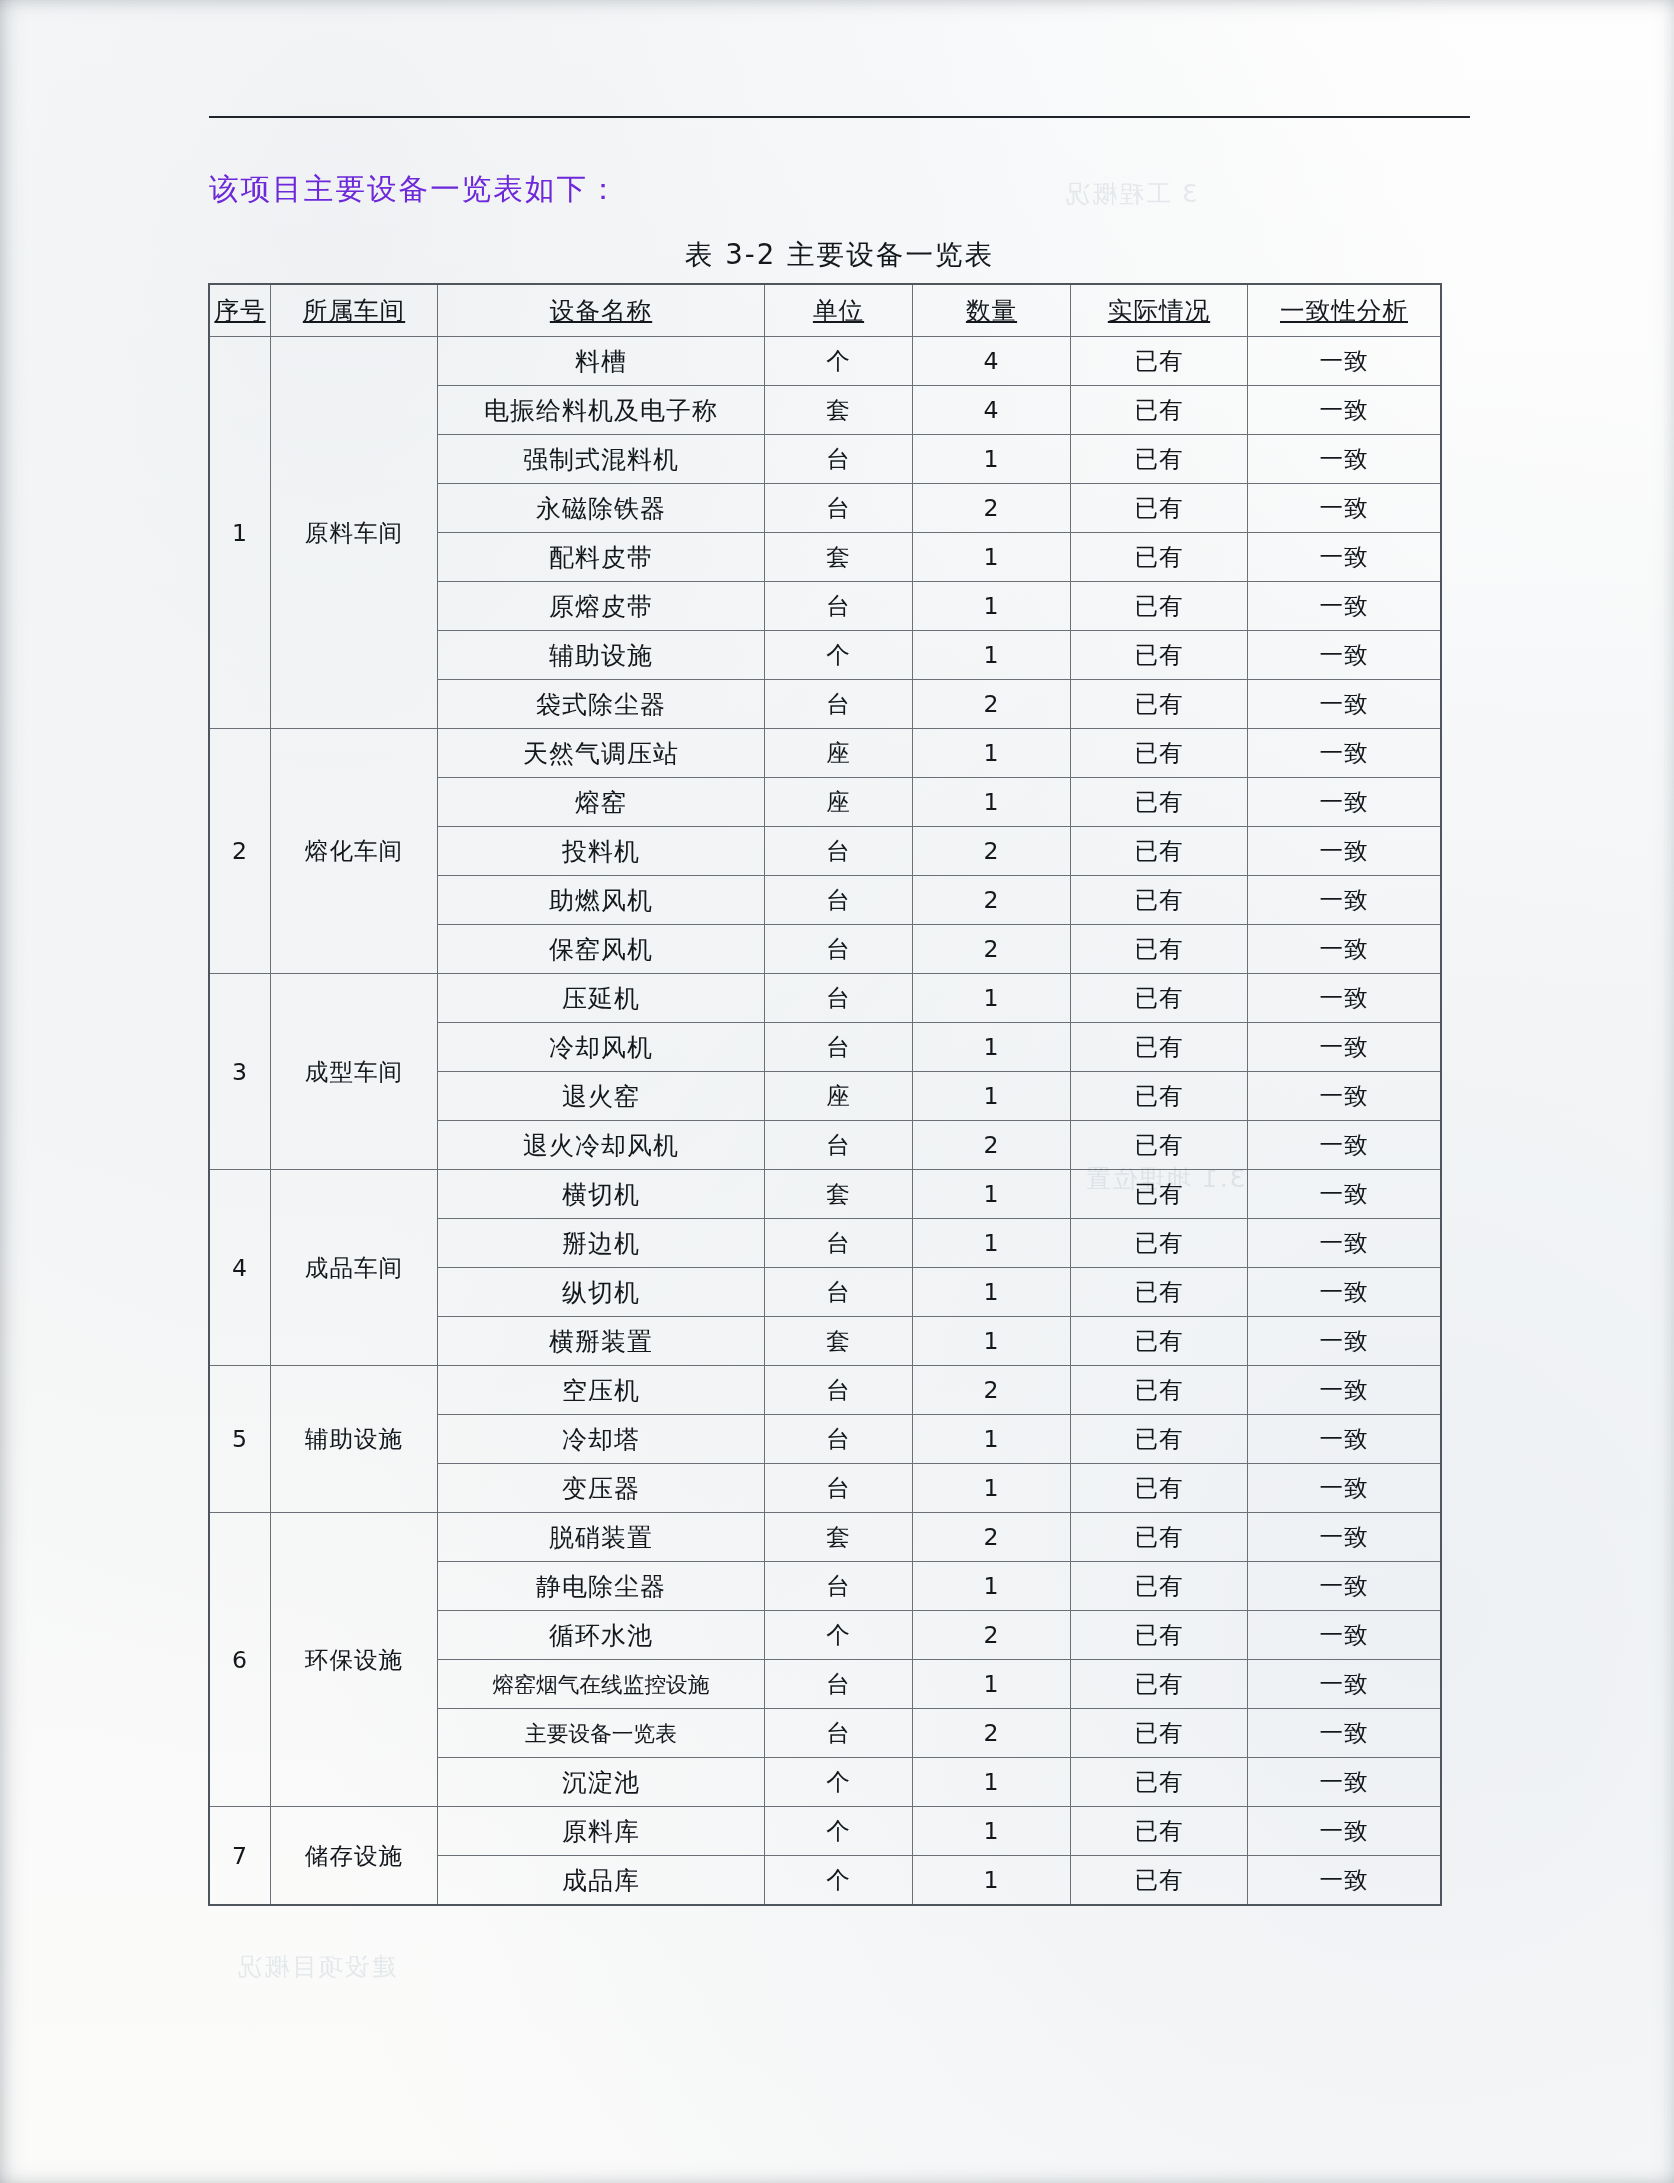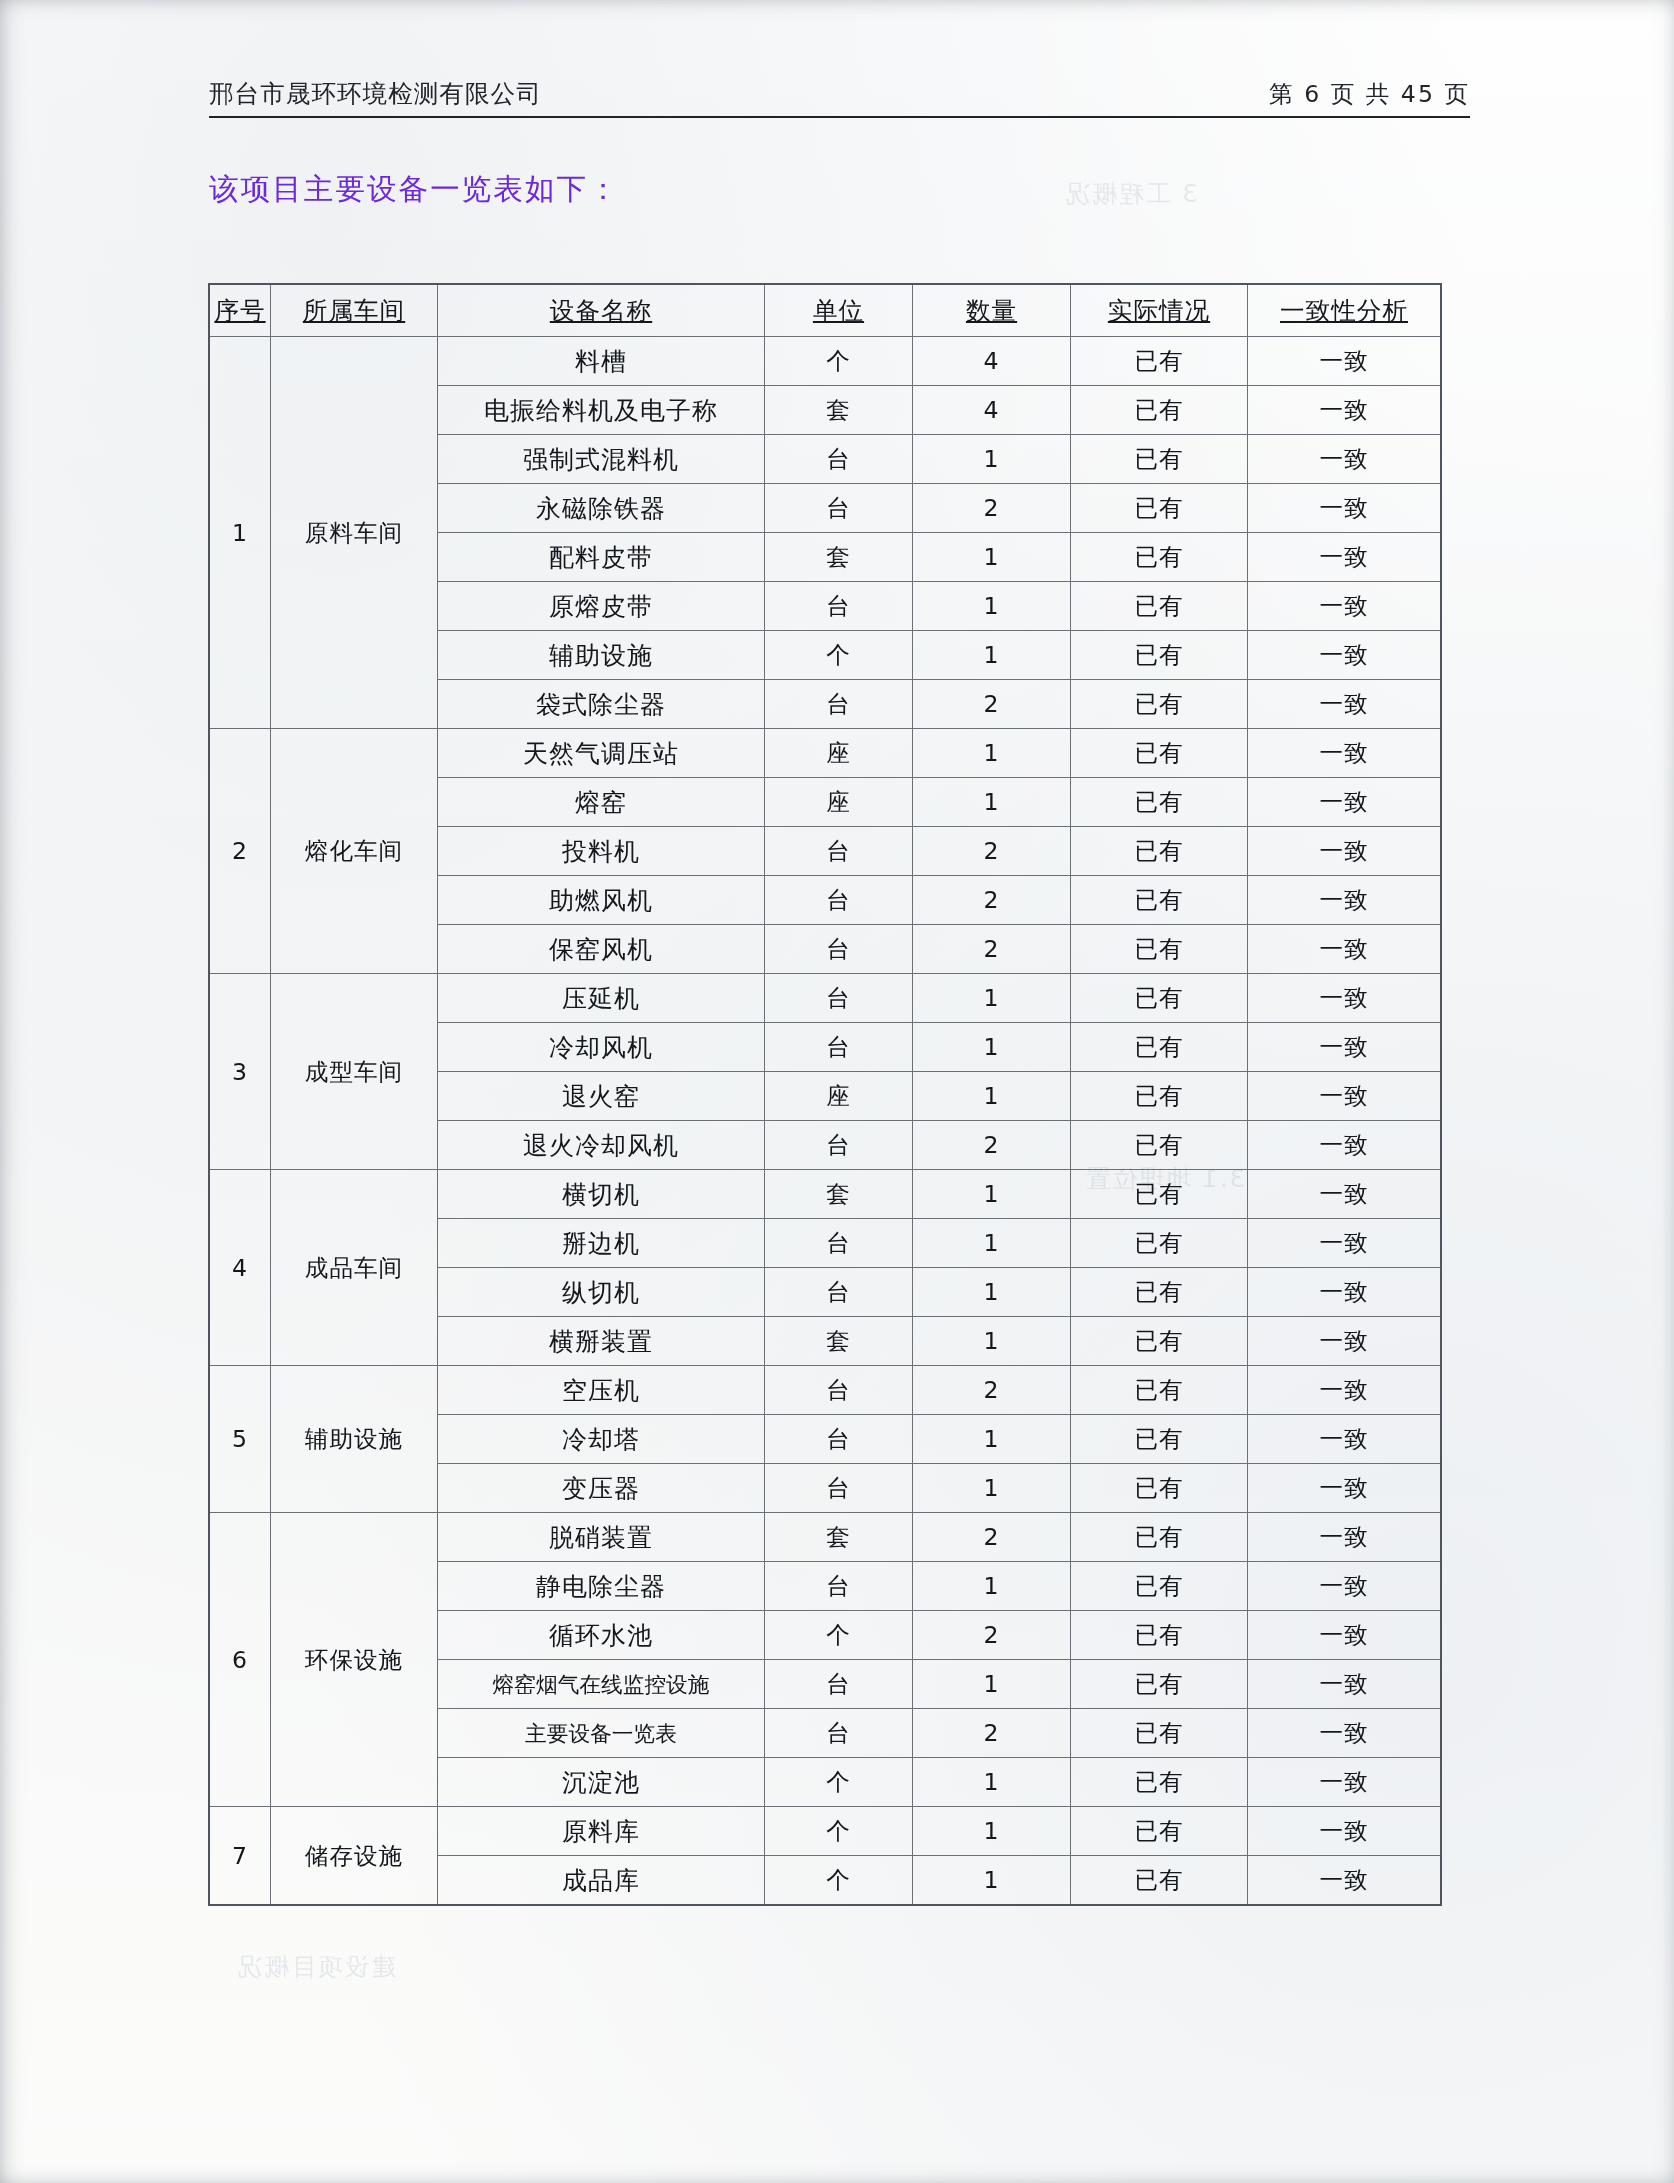--- a/index.html
+++ b/index.html
@@ -156,28 +156,25 @@
 
 <div class="page">
   <div class="paper-tint"></div>
 
   <div class="bleed" style="left:1064px; top:177px;">3 工程概况</div>
   <div class="bleed" style="left:1084px; top:1162px;">3.1 地理位置</div>
   <div class="bleed" style="left:236px; top:1950px;">建设项目概况</div>
 
   <div class="content">
 
-    <div class="hdr">
-      <span>邢台市晟环环境检测有限公司</span>
-      <span class="hdr-right">第 6 页 共 45 页</span>
-    </div>
     <div class="hdr-rule"></div>
 
     <div class="intro">该项目主要设备一览表如下：</div>
 
+    <div class="caption">表 3-2 主要设备一览表</div>
 
     <div class="tbl-wrap">
       <table class="equip">
         <colgroup>
           <col class="c-idx">
             <col class="c-shop">
             <col class="c-name">
           <col class="c-unit">
             <col class="c-qty">
             <col class="c-real">

